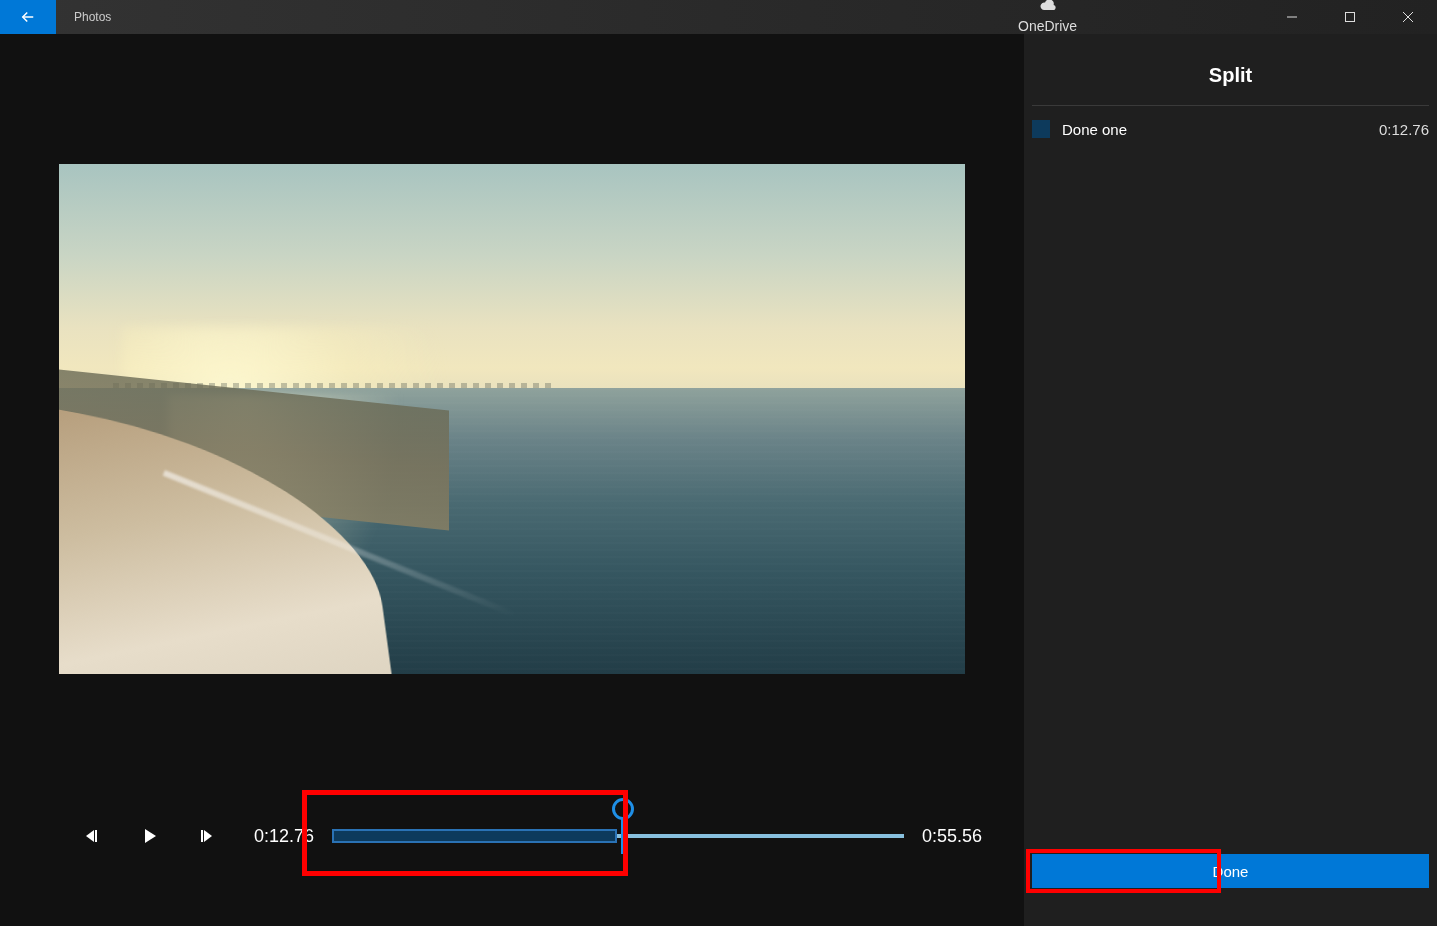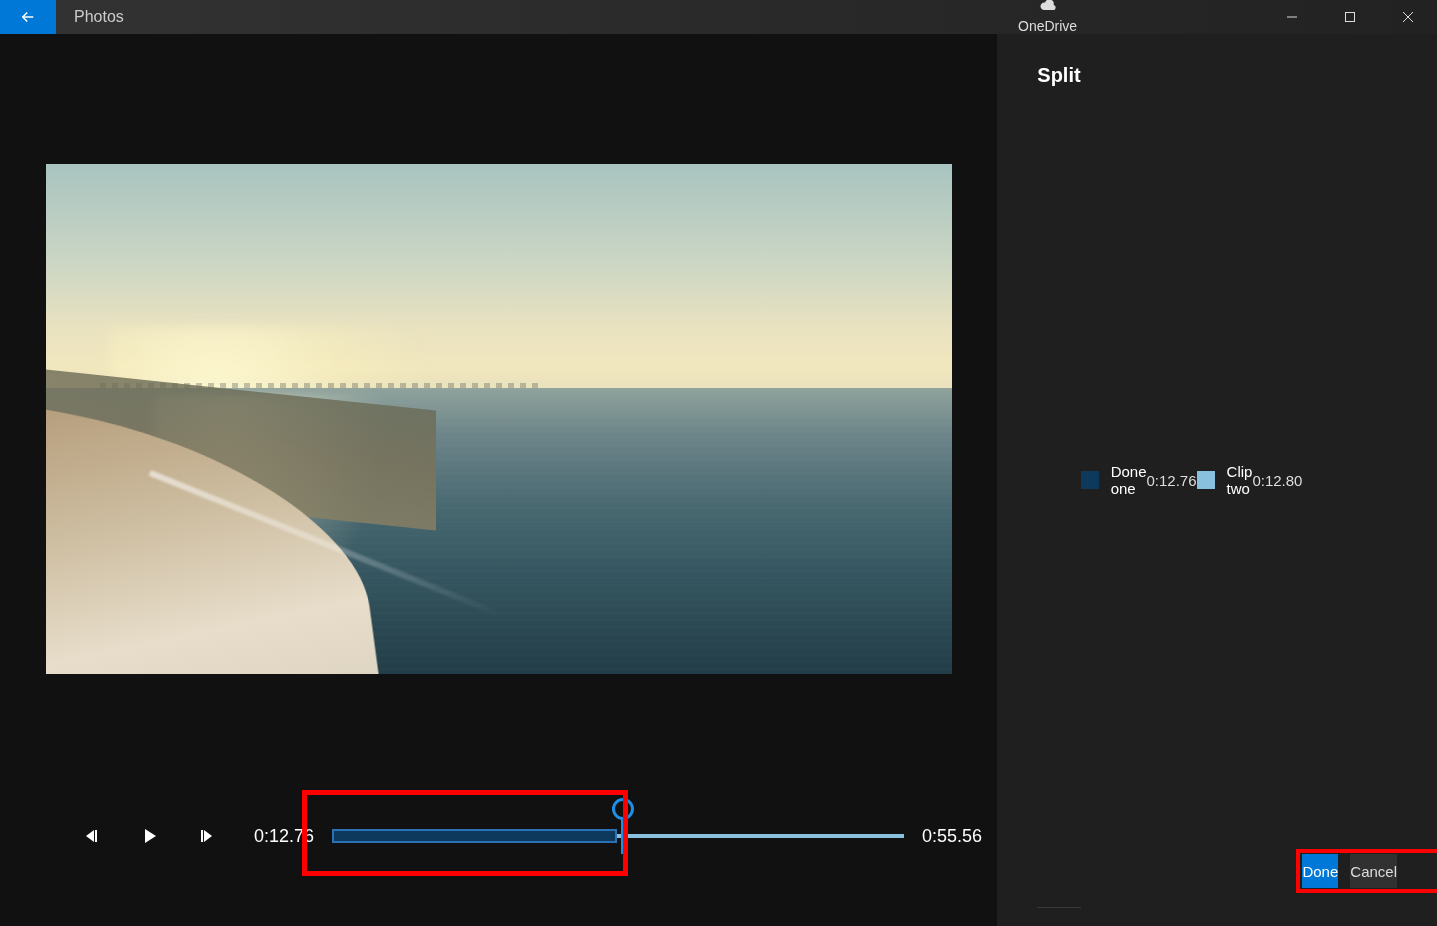--- a/index.html
+++ b/index.html
@@ -25,21 +25,21 @@
     display: flex;
     align-items: center;
     justify-content: center;
     color: #fff;
   }
   .app-title {
     display: flex;
     align-items: center;
     padding-left: 18px;
     color: #ccc;
-    font-size: 16px;
+    font-size: 12px;
   }
   .onedrive {
     position: absolute;
     left: 1018px;
     top: 0;
     height: 34px;
     display: flex;
     align-items: center;
     gap: 8px;
     color: #ddd;
@@ -70,22 +70,22 @@
     background: #111;
     display: flex;
     flex-direction: column;
     align-items: center;
     position: relative;
   }
   .panel {
     flex: 1;
     background: #1f1f1f;
     display: flex;
-    flex-direction: row;
-    padding: 18px 40px;
+    flex-direction: column;
+    padding: 18px 8px;
     justify-content: flex-end;
   }
   .panel-title {
     text-align: center;
     font-size: 20px;
     font-weight: 600;
     padding: 12px 0 18px 0;
     border-bottom: 1px solid #3a3a3a;
   }
   .clip-row {
@@ -368,25 +368,19 @@
 
   <div class="panel">
     <div class="panel-title">Split</div>
 
     <div class="clip-row">
       <div class="swatch" style="background:#0d3a5c"></div>
       <span class="clip-name">Done one</span>
       <span class="clip-time">0:12.76</span>
     </div>
 
-    <div class="clip-row">
-      <div class="swatch" style="background:#88c0de"></div>
-      <span class="clip-name">Clip two</span>
-      <span class="clip-time">0:12.80</span>
-    </div>
 
     <div class="panel-buttons">
       <div class="done-highlight"></div>
       <div class="btn btn-primary">Done</div>
-      <div class="btn btn-secondary">Cancel</div>
     </div>
   </div>
 </div>
 
 </body></html>

